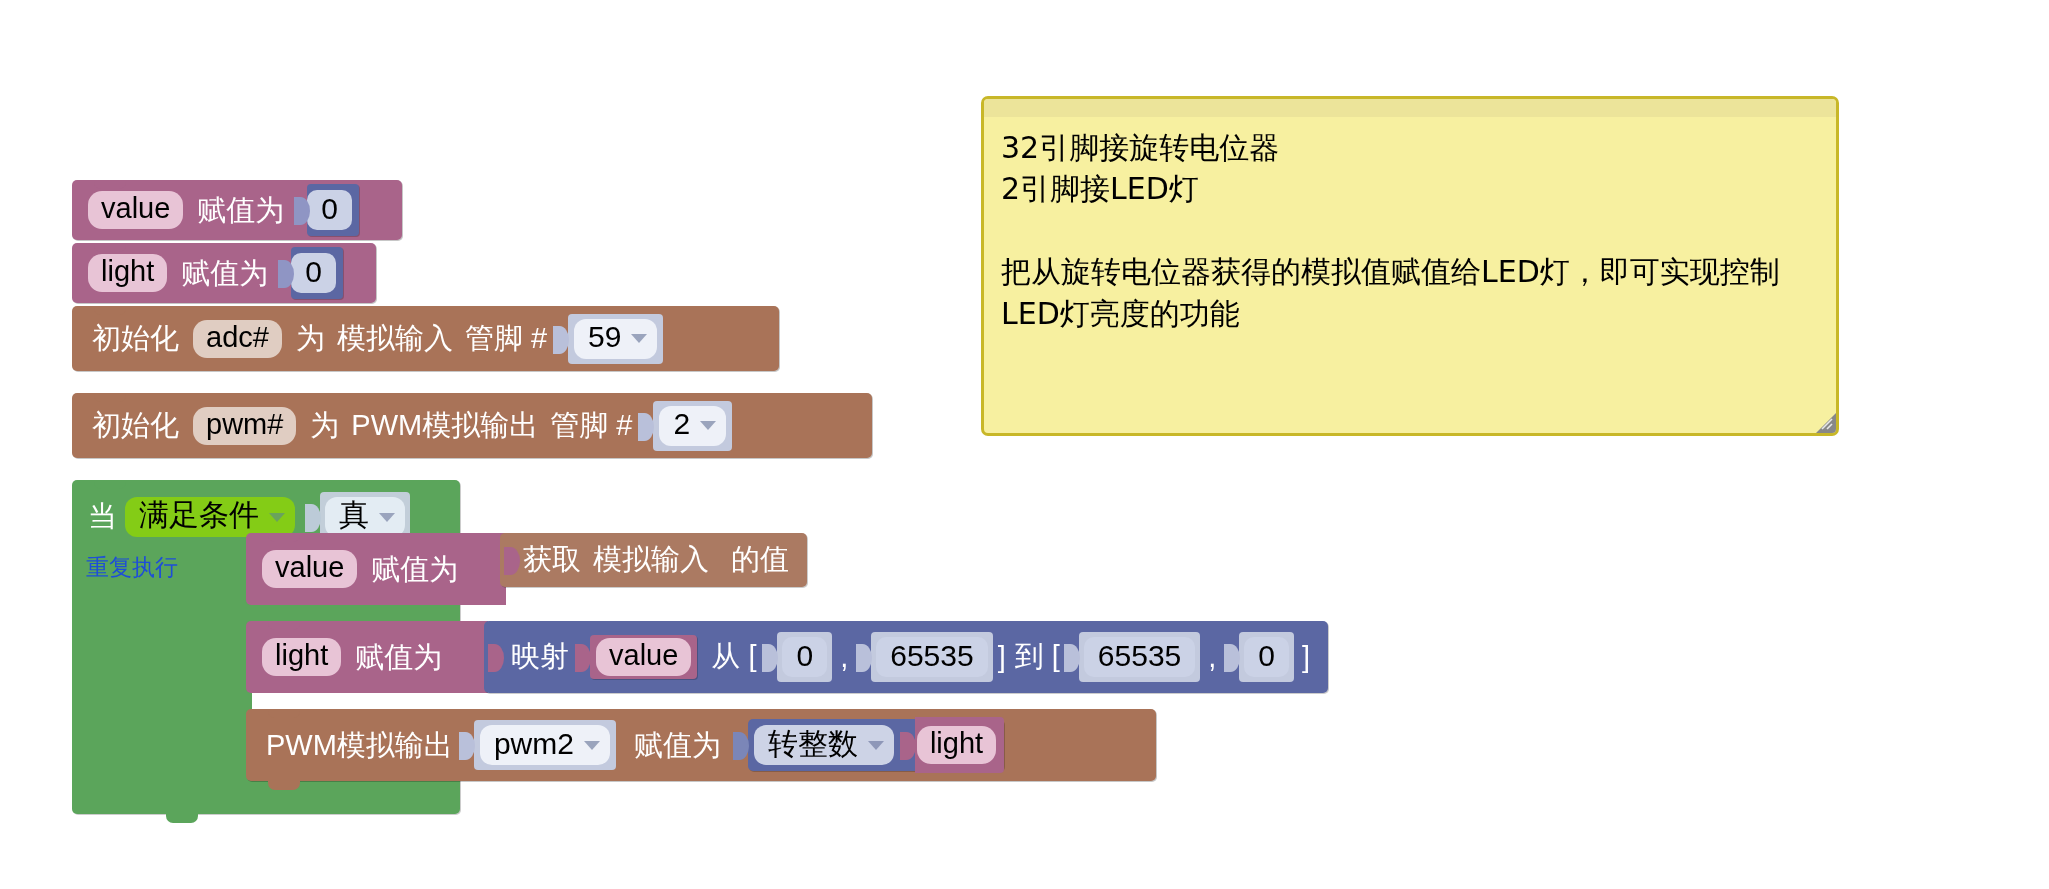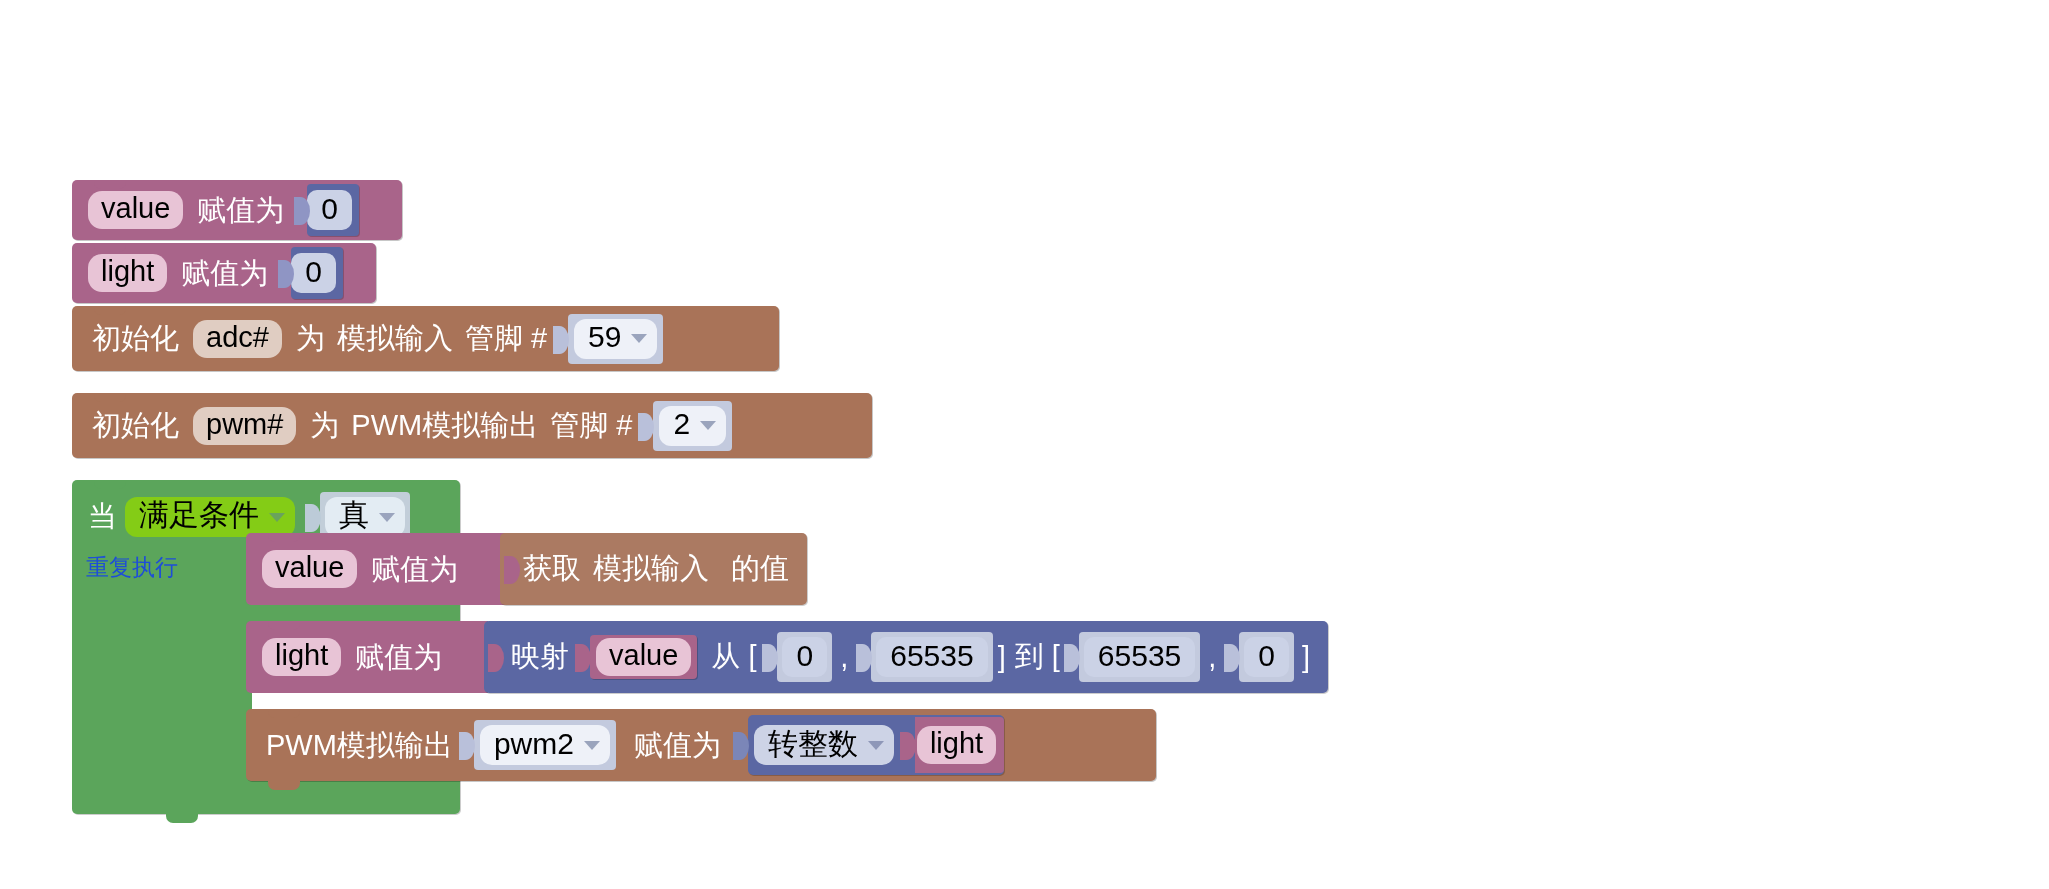--- a/index.html
+++ b/index.html
@@ -358,21 +358,21 @@
     </div>
 
     <div id="loop-row2">重复执行</div>
   </div>
 
   <div class="stmt c-var" style="left:246px; top:533px; width:260px; height:72px; padding-left:8px; border-radius:5px 0 0 5px; box-shadow:none;">
     <div class="notch-top n-var"></div>
     <span class="pill var-light">value</span>
     <span class="txt">赋值为</span>
   </div>
-  <div class="reporter c-io2" style="left:500px; top:533px; position:absolute; height:72px; padding-left:4px;">
+  <div class="reporter c-io2" style="left:500px; top:533px; position:absolute; height:54px; padding-left:4px;">
     <span class="tab" style="color:#a9648a; width:13px; flex:0 0 13px;">
         <span style="position: absolute; left: 0px; top: 6px; width: 16px; height: 28px; background: rgb(169, 100, 138); border-radius: 0px 60% 60% 0px / 0px 50% 50% 0px;"></span>
       </span>
     <span class="txt">获取</span>
     <span class="txt">模拟输入</span>
     <span class="txt" style="margin-left:10px;">的值</span>
   </div>
 
   <div class="stmt c-var" style="left:246px; top:621px; width:242px; height:72px; padding-left:8px; border-radius:5px 0 0 5px; box-shadow:none;">
     <div class="notch-top n-var"></div>
@@ -445,31 +445,44 @@
           <span>pwm2</span>
           <span class="tri"></span>
         </span>
       </span>
     </span>
     <span class="txt" style="margin-left:12px;">赋值为</span>
     <span class="socket" style="margin-left:6px;">
       <span class="tab" style="color:#7b86b8;">
           <span style="position: absolute; left: 0px; top: 6px; width: 16px; height: 28px; background: rgb(123, 134, 184); border-radius: 0px 60% 60% 0px / 0px 50% 50% 0px;"></span>
         </span>
-      <span class="reporter c-math" style="height:60px; padding-right:0;">
+      <span class="reporter c-math" style="height:52px; padding-right:0;">
         <span class="dd on-blue" style="margin:0 6px;">
           <span>转整数</span>
           <span class="tri"></span>
         </span>
         <span class="socket">
           <span class="tab" style="color:#a9648a;">
               <span style="position: absolute; left: 0px; top: 6px; width: 16px; height: 28px; background: rgb(169, 100, 138); border-radius: 0px 60% 60% 0px / 0px 50% 50% 0px;"></span>
             </span>
           <span style="background:#a9648a; border-radius:0 4px 4px 0; padding:3px 8px 3px 2px; display:inline-flex; height:56px; align-items:center; box-sizing:border-box;">
             <span class="pill var-light" style="margin:0;">light</span>
           </span>
         </span>
       </span>
     </span>
   </div>
 
+  <div id="comment">
+    <div id="comment-bar"></div>
+    <div id="comment-text">32引脚接旋转电位器
+2引脚接LED灯
+
+把从旋转电位器获得的模拟值赋值给LED灯，即可实现控制
+LED灯亮度的功能</div>
+    <div id="comment-resize"></div>
+    <svg id="comment-resize-lines" viewBox="0 0 14 14">
+      <line x1="13" y1="3" x2="3" y2="13" stroke="#e8e8e8" stroke-width="1.6"></line>
+      <line x1="13" y1="8" x2="8" y2="13" stroke="#e8e8e8" stroke-width="1.6"></line>
+    </svg>
+  </div>
 
 </div>
 
 </body></html>

